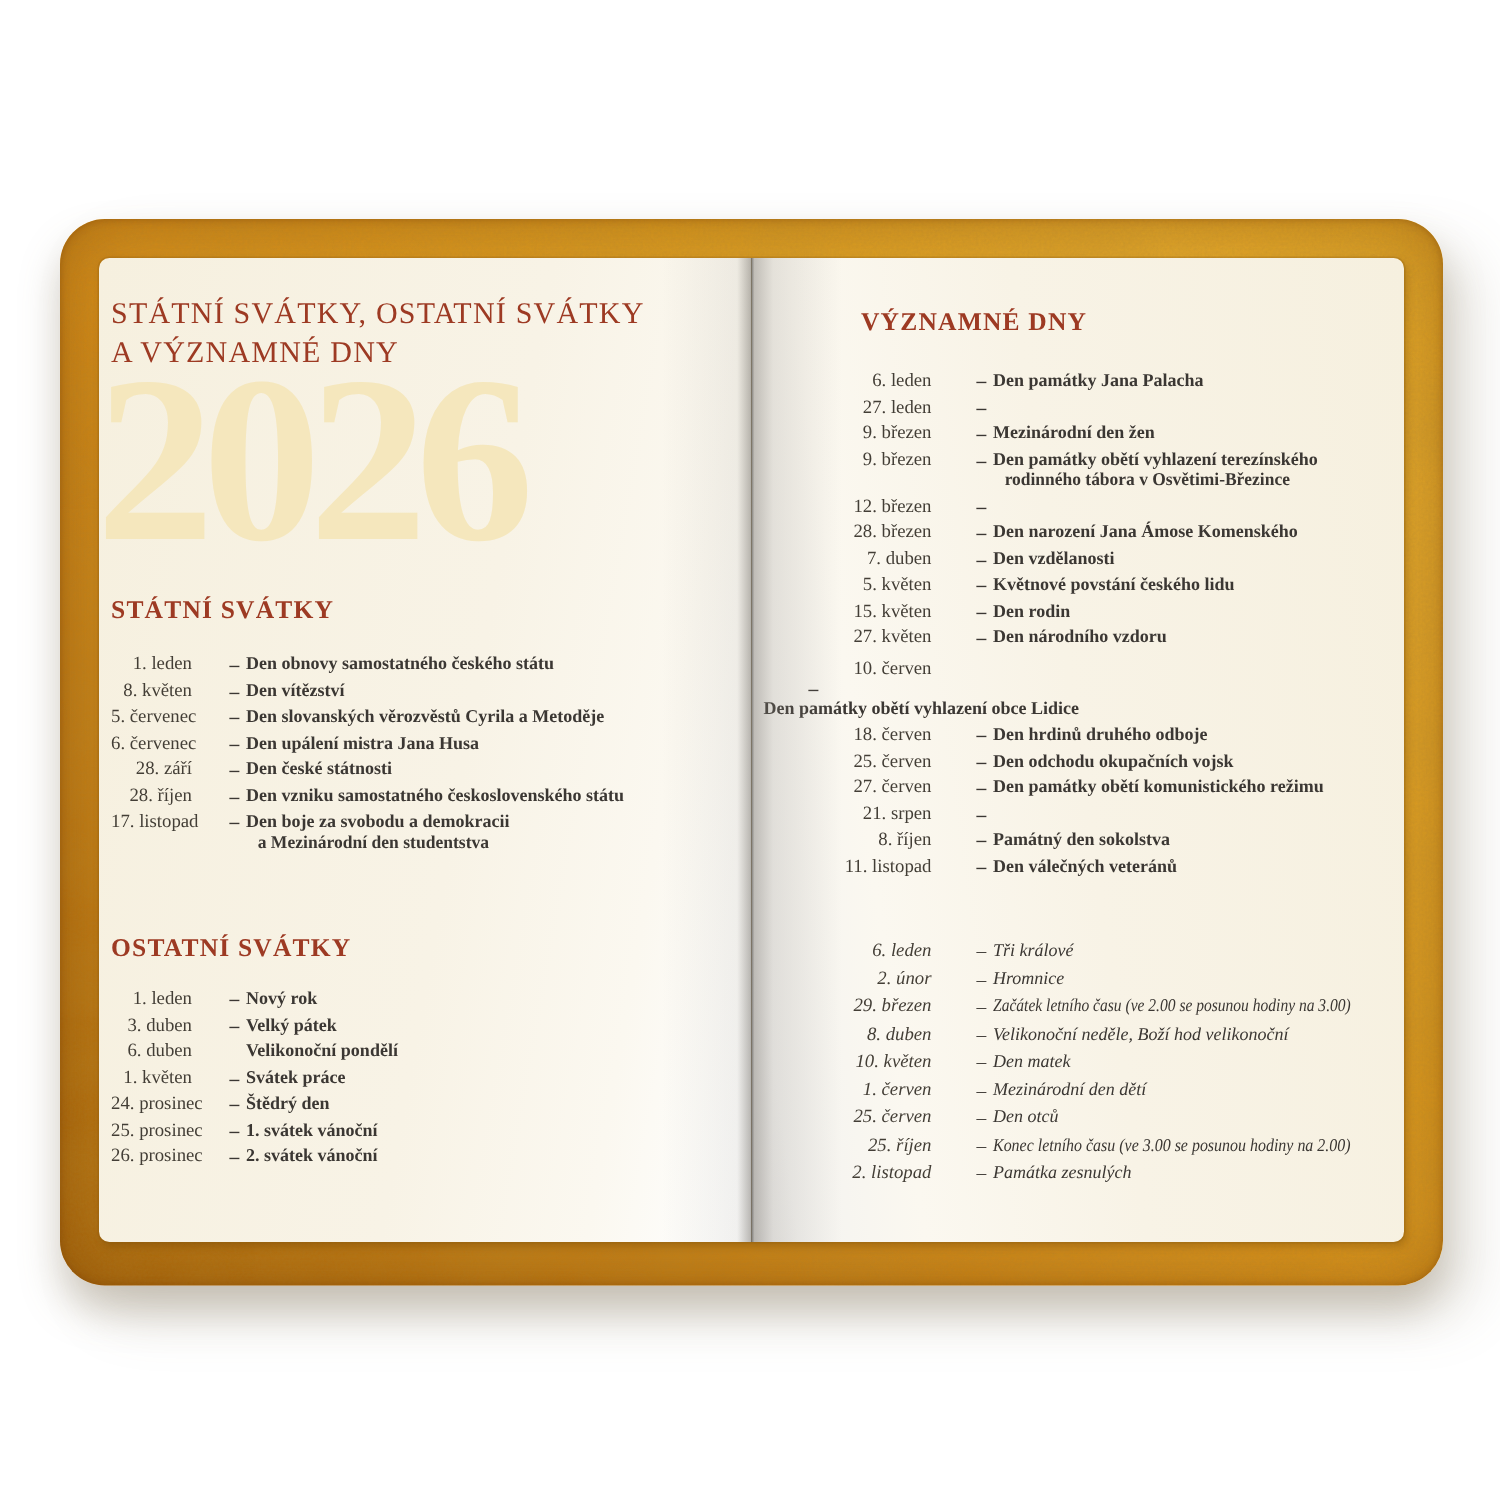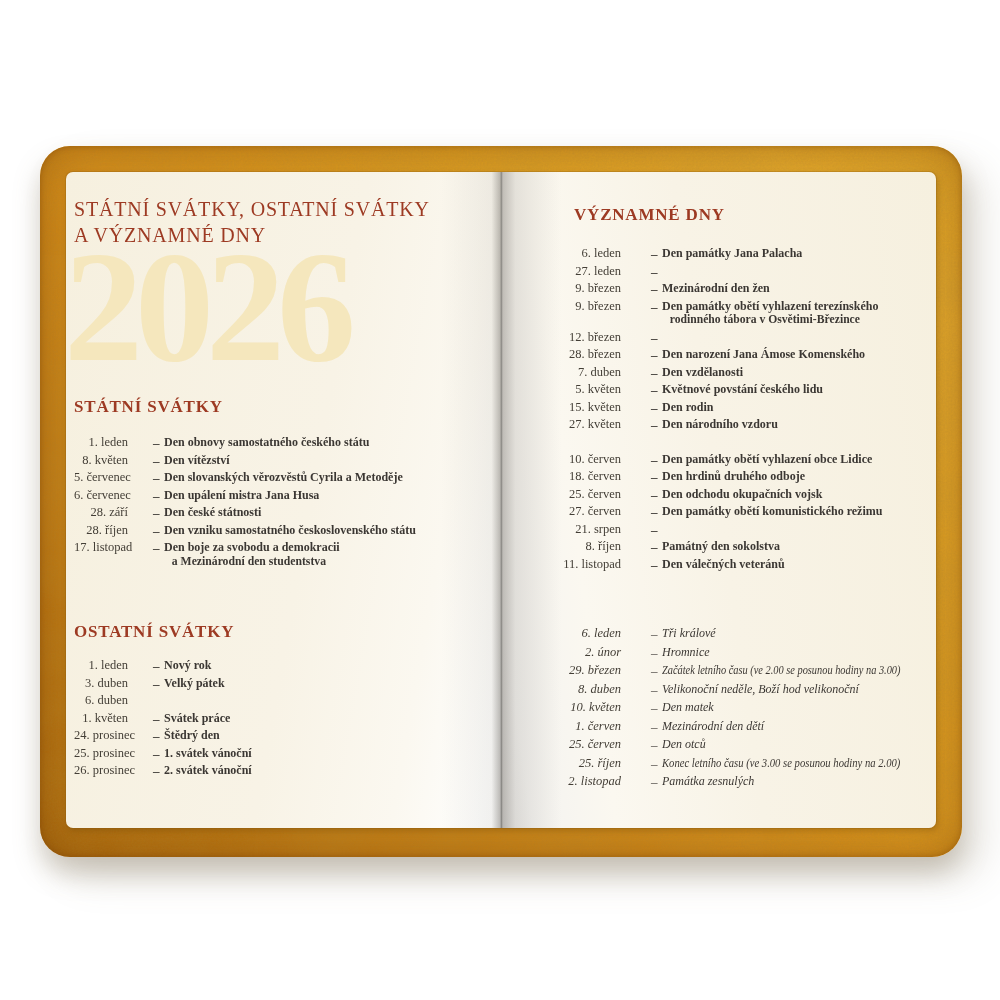--- a/index.html
+++ b/index.html
@@ -43,21 +43,21 @@
     line-height:20px;letter-spacing:0.8px;}
   .lp-head1{top:225px;}
   .lp-head2{top:450px;}
   .rp-head{top:33px;left:73px;}
   .list{position:absolute;left:8px;}
   .lp-list1{top:264px;width:414px;}
   .lp-list2{top:487px;width:414px;}
   .rp-list1{top:75px;width:418px;}
   .rp-list2{top:455px;width:418px;}
   .row{display:flex;align-items:flex-start;margin-bottom:4px;color:#3b3733;}
-  .row.gap{margin-top:21px;}
+  .row.gap{margin-top:7px;flex-direction:column;}
   .date{width:54px;text-align:right;font-size:12.5px;line-height:13.5px;white-space:nowrap;color:#433e36;}
   .page.right .date{width:112px;}
   .dash{width:11px;margin-left:25px;font-weight:700;font-size:13px;line-height:13.5px;}
   .page.right .dash{margin-left:30px;}
   .desc{flex:1;min-width:0;font-weight:700;font-size:12px;line-height:13.5px;}
   .line{display:block;white-space:nowrap;transform-origin:0 50%;}
   .line.wrap{padding-left:8px;}
   .italic-list .date,.italic-list .dash,.italic-list .desc{font-style:italic;font-weight:400;}
   .italic-list .date{font-size:12.5px;}
   .italic-list .row{margin-bottom:5px;}
@@ -155,20 +155,23 @@
           <div class="row">
             <span class="date">3. duben</span>
             <span class="dash">–</span>
             <span class="desc">
               <span class="line">Velký pátek</span>
             </span>
           </div>
           <div class="row">
             <span class="date">6. duben</span>
             <span class="dash"></span>
+            <span class="desc">
+              <span class="line">Velikonoční pondělí</span>
+            </span>
           </div>
           <div class="row">
             <span class="date">1. květen</span>
             <span class="dash">–</span>
             <span class="desc">
               <span class="line">Svátek práce</span>
             </span>
           </div>
           <div class="row">
             <span class="date">24. prosinec</span>

